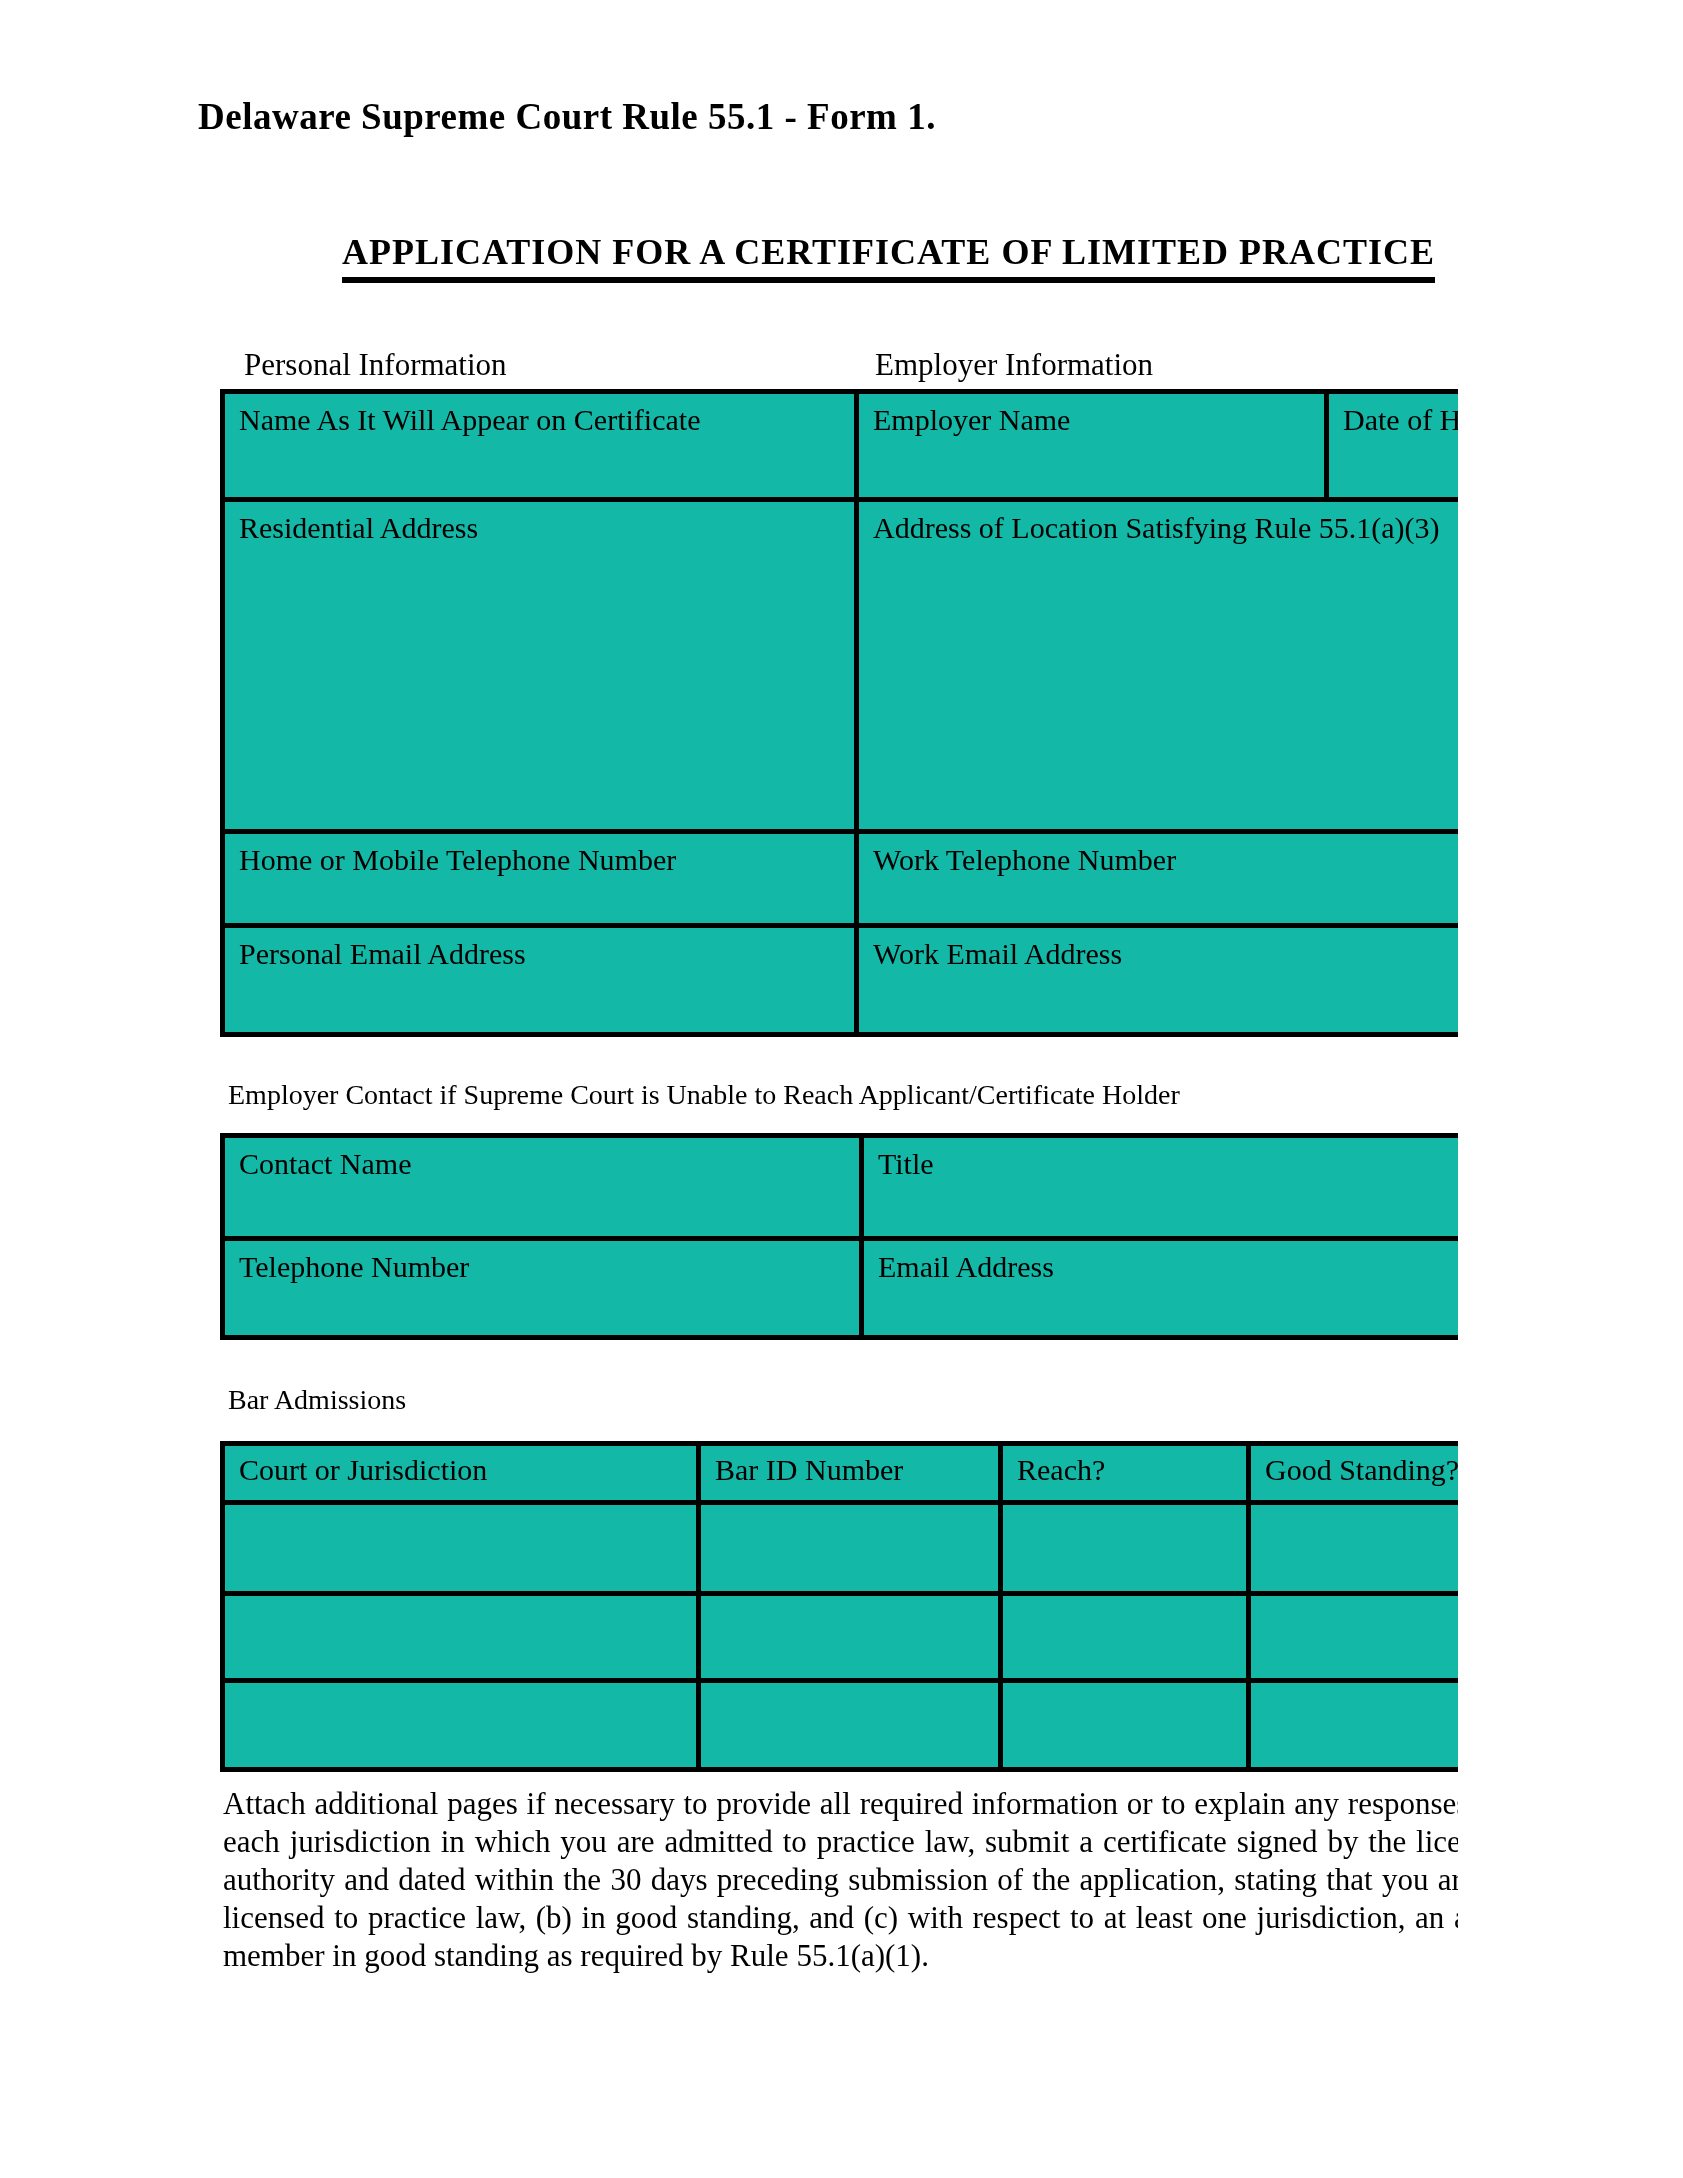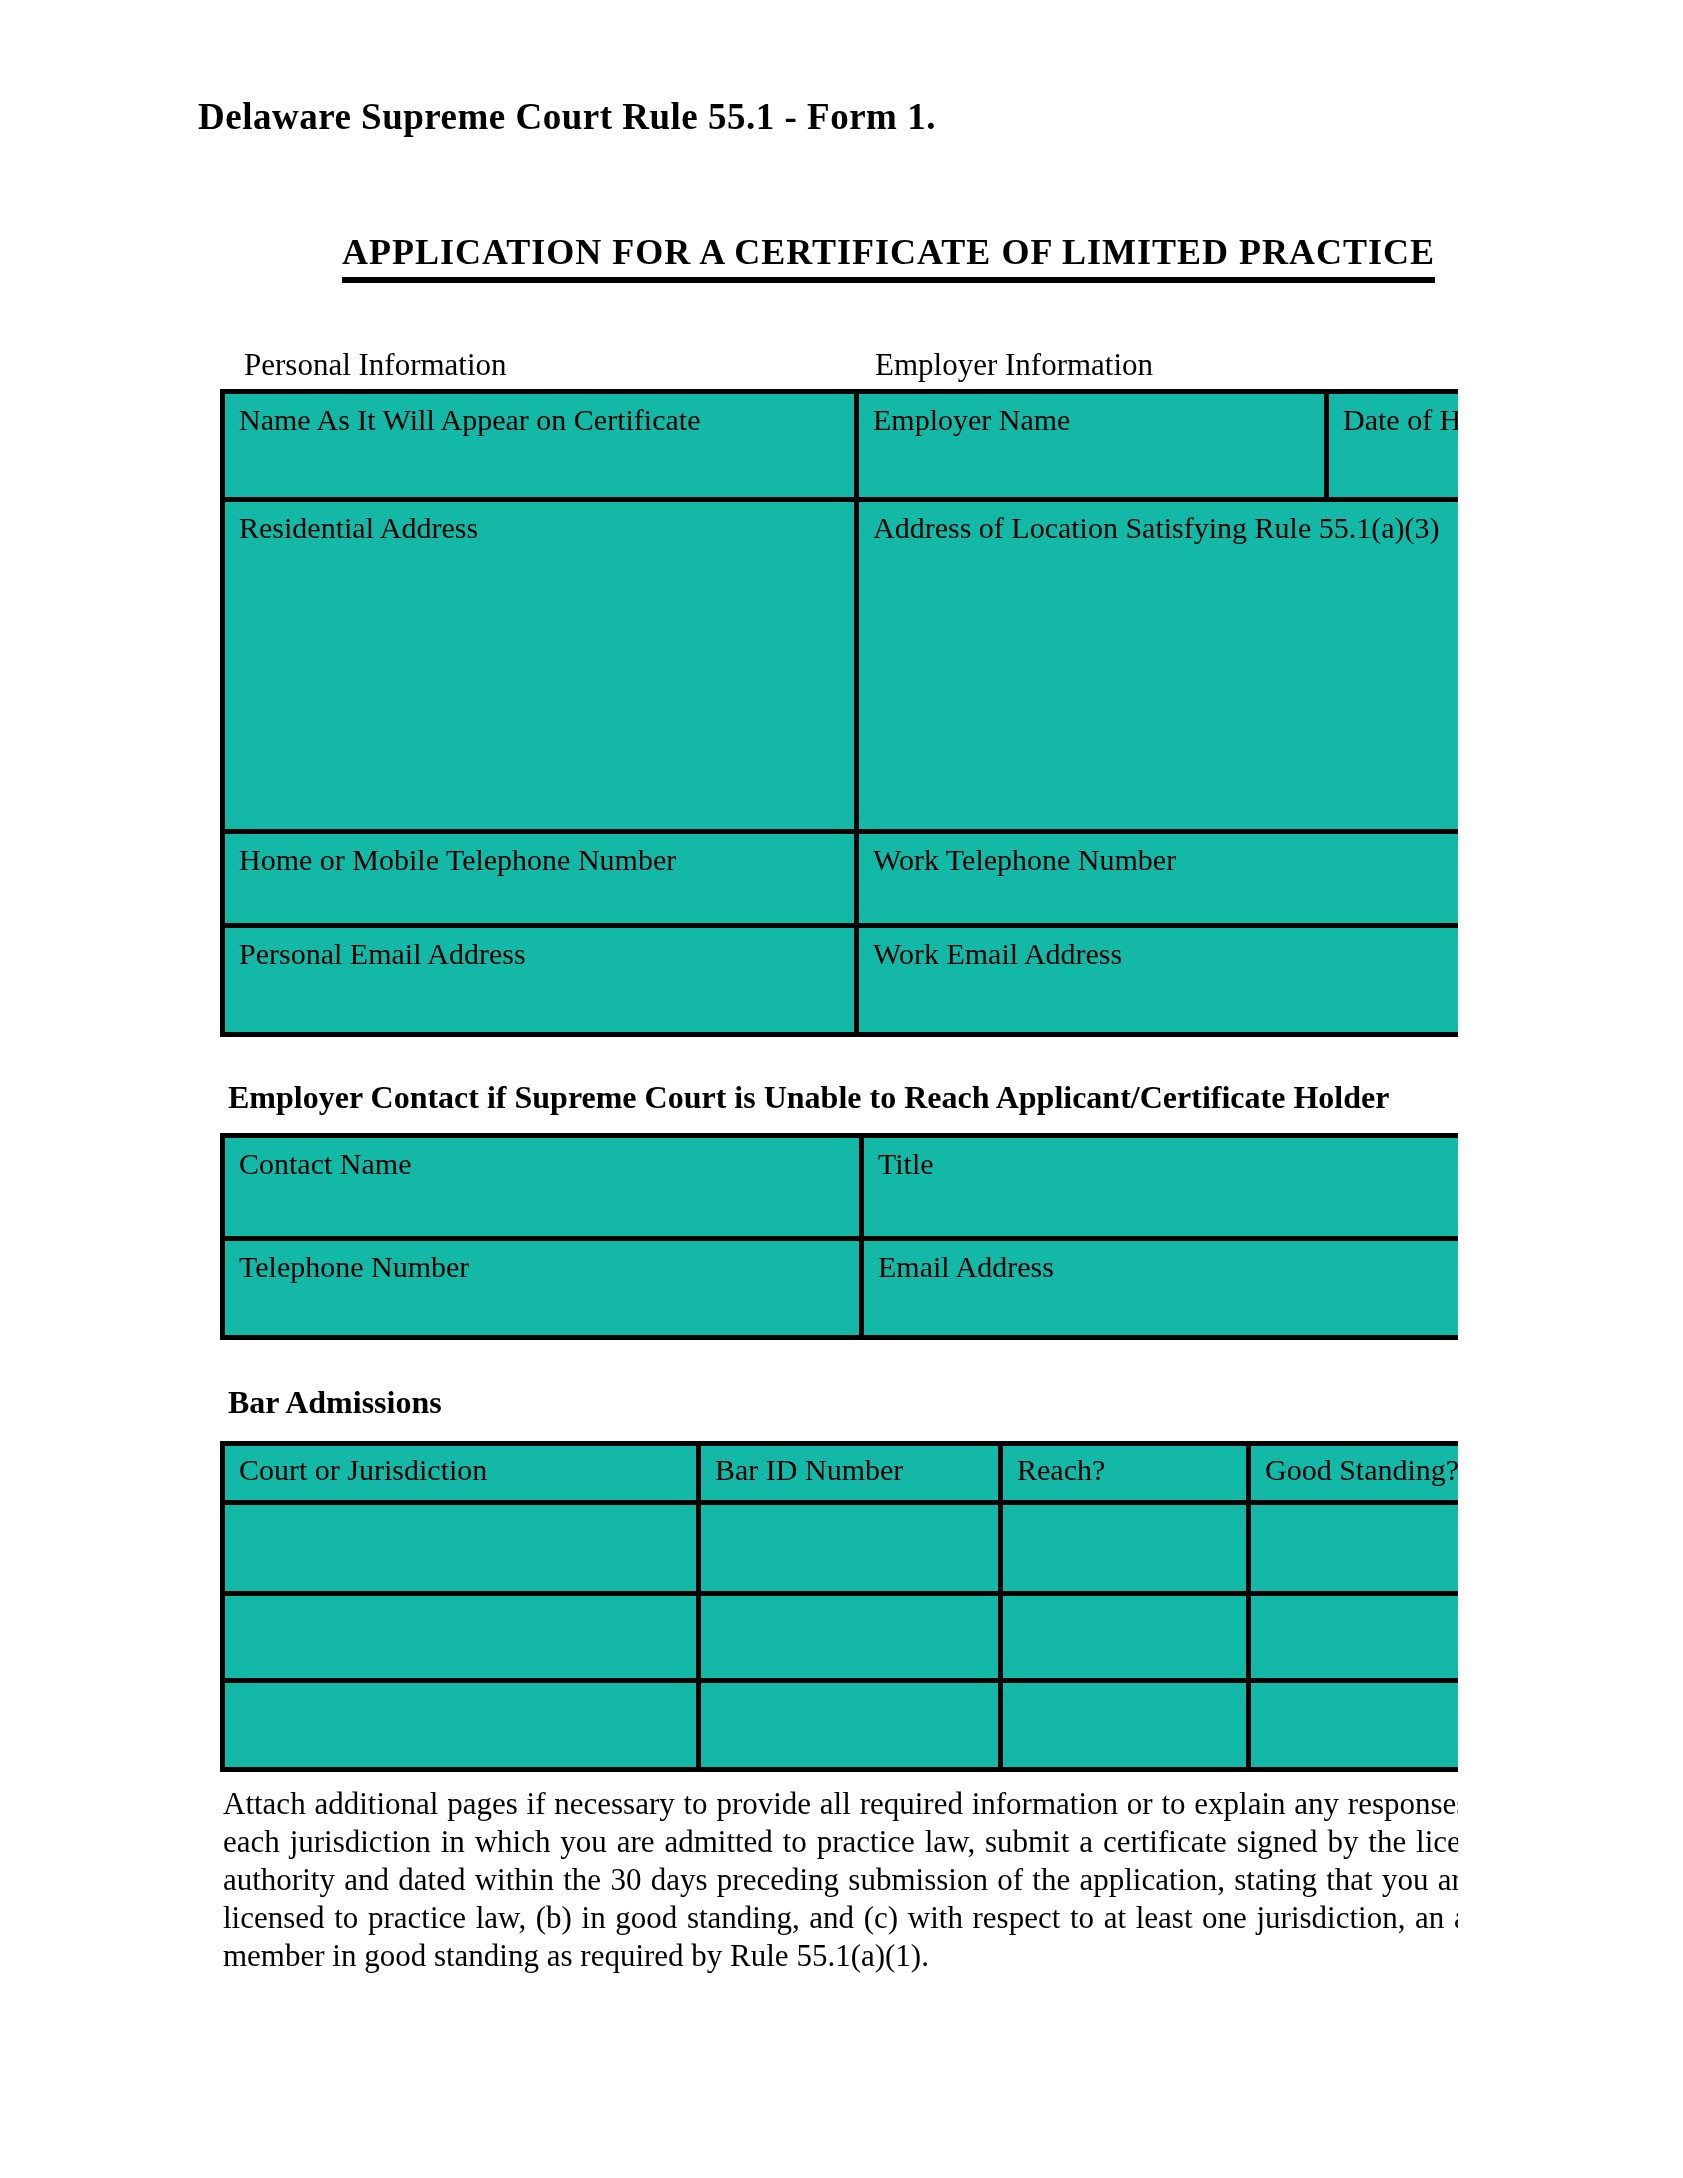--- a/index.html
+++ b/index.html
@@ -55,22 +55,22 @@
     padding: 9px 14px 0 14px;
     overflow: hidden;
     white-space: nowrap;
   }
   table.t1 { left: 220px; top: 389px; width: 1303px; }
   table.t2 { left: 220px; top: 1133px; width: 1303px; }
   table.t3 { left: 220px; top: 1441px; width: 1305px; }
   table.t3 th { padding-top: 7px; }
   .section-heading {
     position: absolute;
-    font-size: 32px;
-    font-weight: bold;
+    font-size: 28px;
+    font-weight: normal;
     white-space: nowrap;
   }
   .section-heading.contact { left: 228px; top: 1079px; }
   .section-heading.bar { left: 228px; top: 1384px; }
   .instructions {
     position: absolute;
     left: 220px; top: 1782px;
     width: 1305px;
     margin: 3px;
     font-size: 31px;

